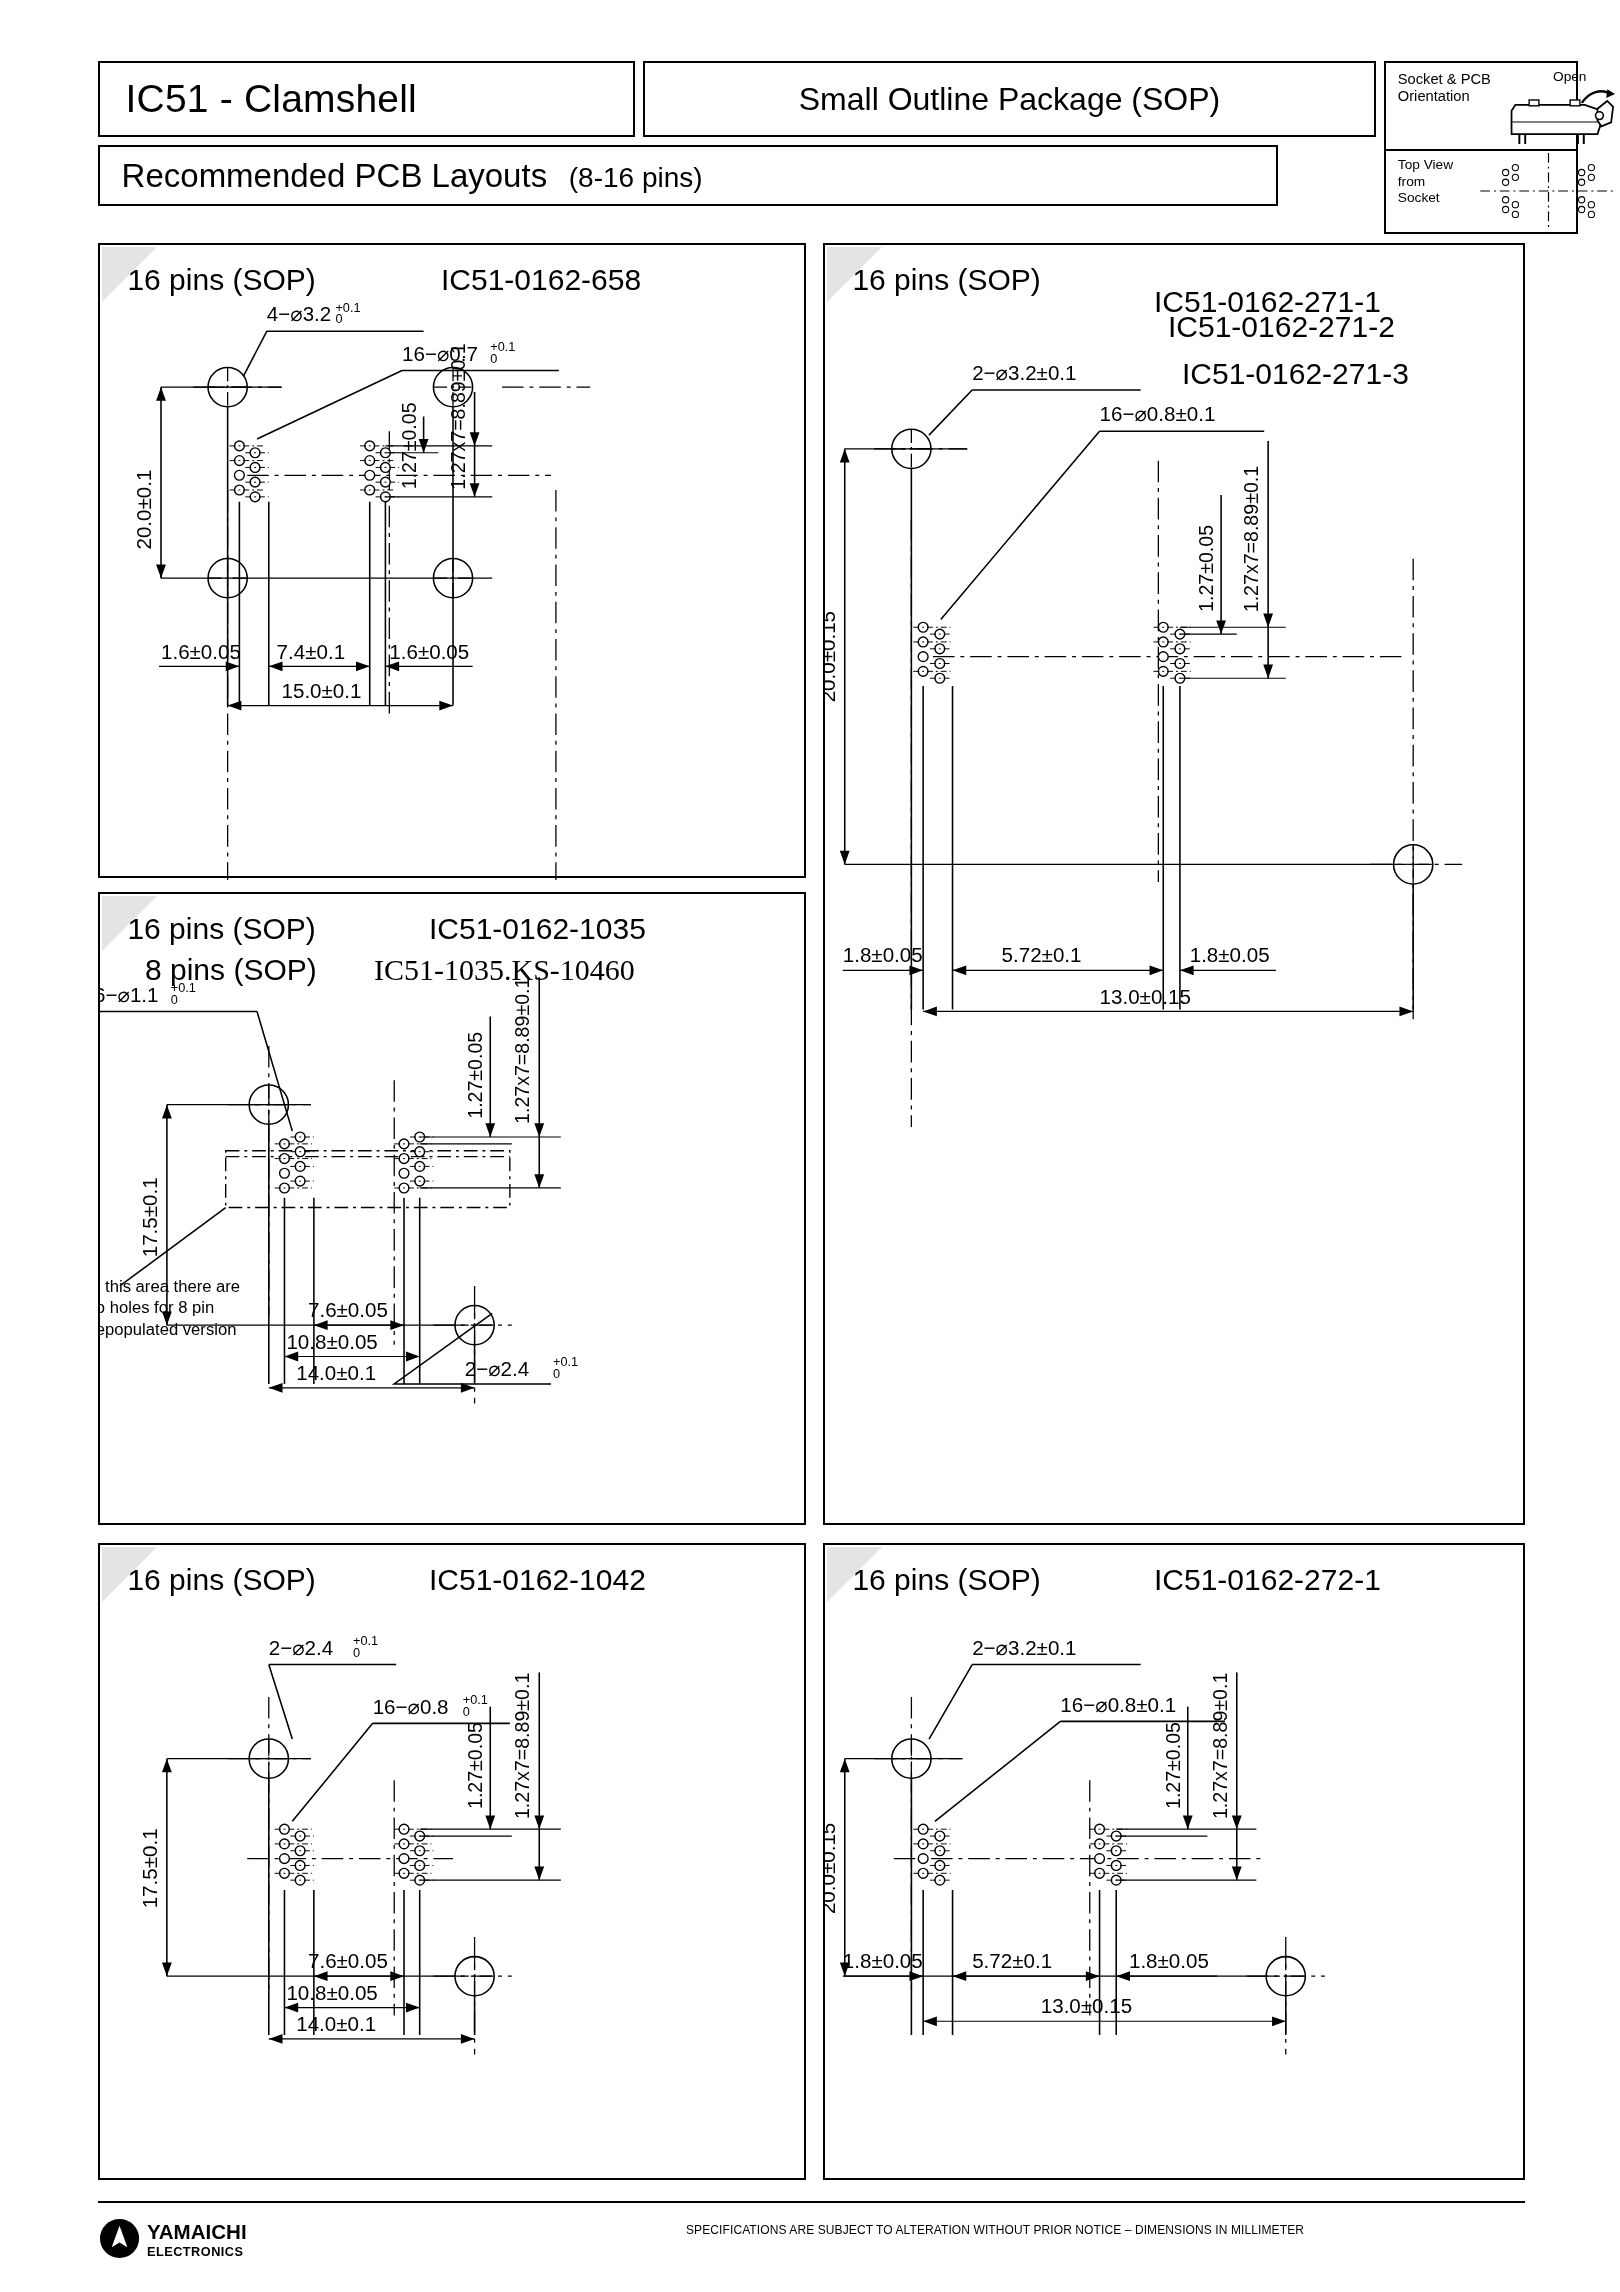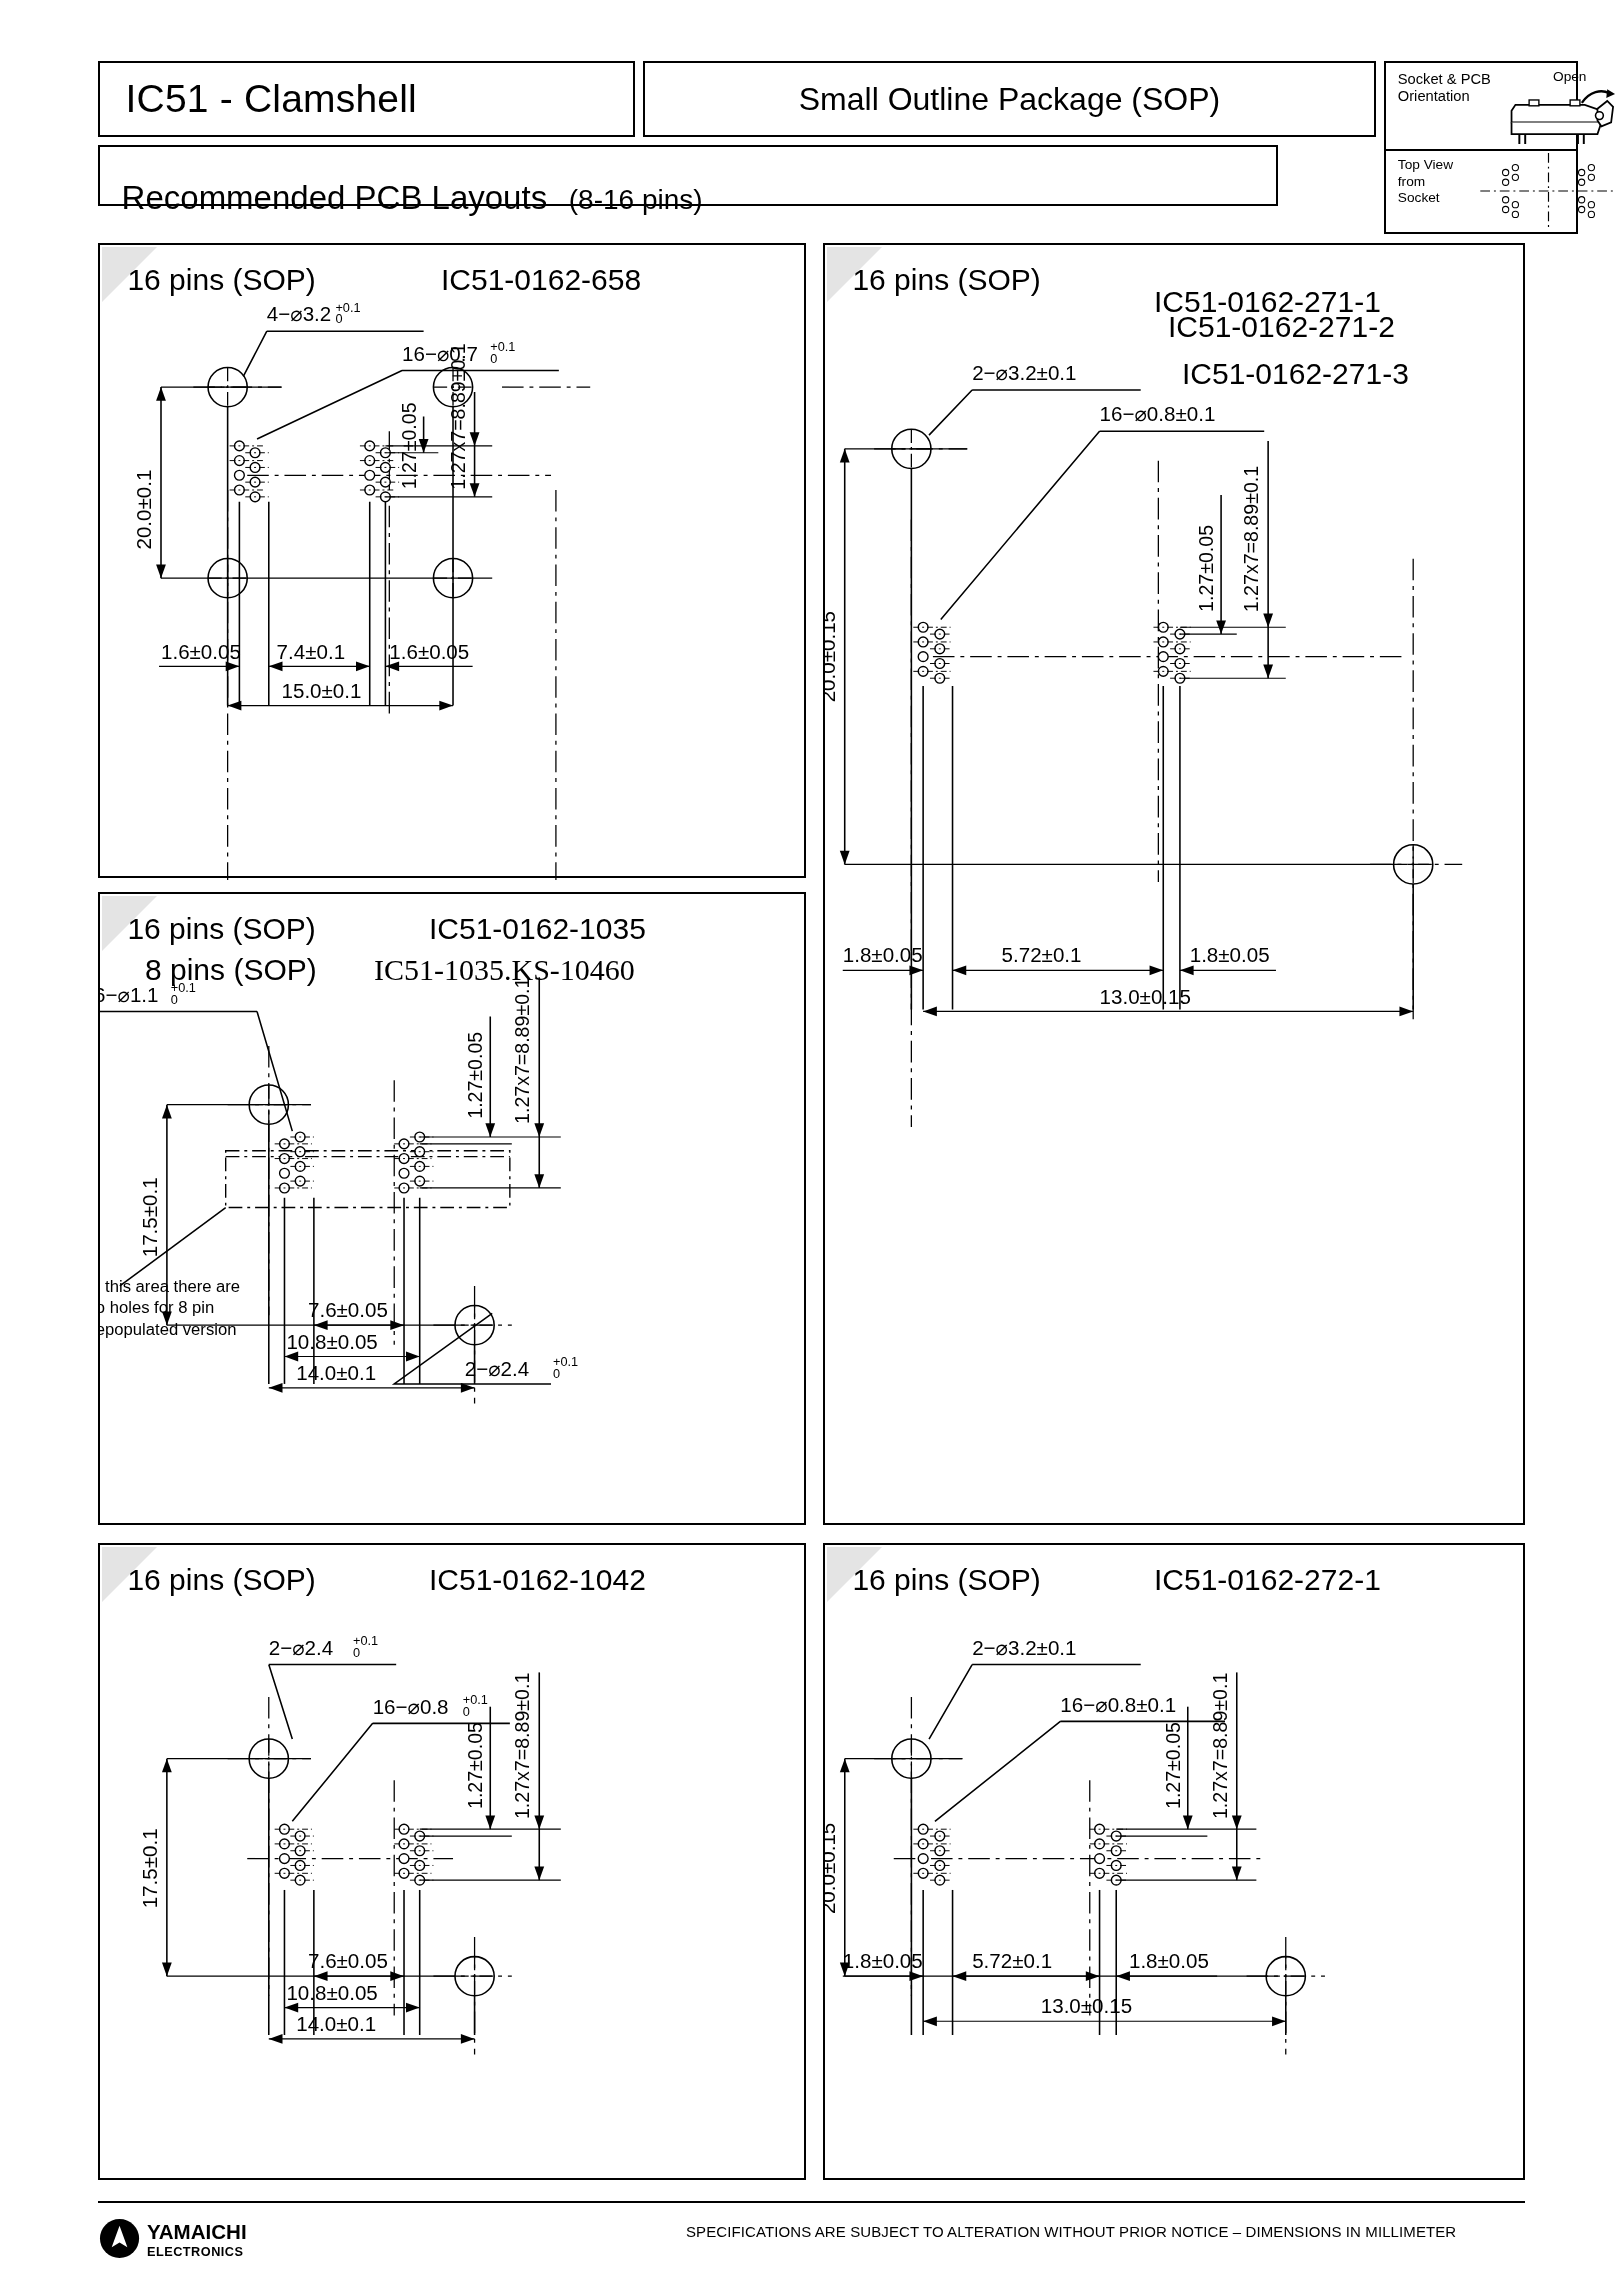--- a/index.html
+++ b/index.html
@@ -16,21 +16,21 @@
   .hdr-sub{left:545px;top:0;width:733px;height:76px;}
   .hdr-orient{left:1286px;top:0;width:194px;height:173px;}
   .hdr-row2{position:absolute;left:98px;top:145px;width:1180px;height:61px;
             border:2px solid #000;box-sizing:border-box;background:#fff;}
 
   .t-main{position:absolute;left:25.5px;top:50%;transform:translateY(-50%);
           font-size:39px;letter-spacing:0.2px;white-space:nowrap;}
   .t-sub{position:absolute;left:50%;top:50%;transform:translate(-50%,-50%);
          font-size:32px;white-space:nowrap;}
   .t-rec{position:absolute;left:21.6px;top:50%;transform:translateY(-50%);
-         font-size:33px;white-space:nowrap;margin-top:22px;}
+         font-size:33px;white-space:nowrap;}
   .t-rec .paren{font-size:28px;margin-left:21.6px;}
 
   
   .or-div{position:absolute;left:0;top:86px;width:100%;height:0;border-top:2px solid #000;}
   .or-t1{position:absolute;left:11.8px;top:7.8px;font-size:14.7px;line-height:17.6px;}
   .or-open{position:absolute;left:167px;top:5.9px;font-size:13.7px;}
   .or-t2{position:absolute;left:11.8px;top:94px;font-size:13.7px;line-height:16.7px;}
   .or-svg{position:absolute;}
 
   
@@ -45,21 +45,21 @@
           border-left:55px solid #e4e4e4;border-bottom:55px solid transparent;}
   .p-pins{position:absolute;font-size:30px;white-space:nowrap;}
   .p-code{position:absolute;font-size:30px;white-space:nowrap;text-align:center;}
 
   
   .dwg{position:absolute;left:0;top:0;}
   .note{position:absolute;font-size:16.7px;line-height:21.6px;white-space:pre;}
   .foot-line{position:absolute;left:98px;top:2201px;width:1427px;height:0;
              border-top:2px solid #000;}
   .logo{position:absolute;left:98px;top:2213px;width:186px;height:53px;}
-  .foot-note{position:absolute;left:686px;top:2223px;font-size:15px;
+  .foot-note{position:absolute;left:686px;top:2223px;font-size:12px;
              letter-spacing:0.1px;white-space:nowrap;}
 </style>
 </head>
 <body>
 
 <div class="page">
 
   <div class="hdr-row1">
 
     <div class="hdr-box hdr-title">

